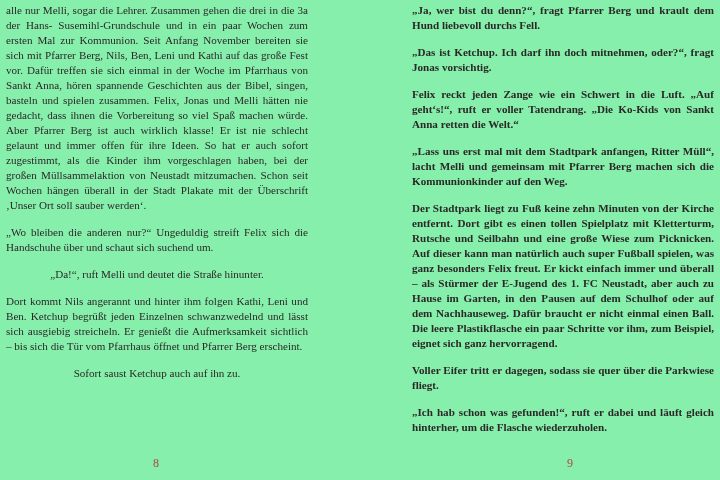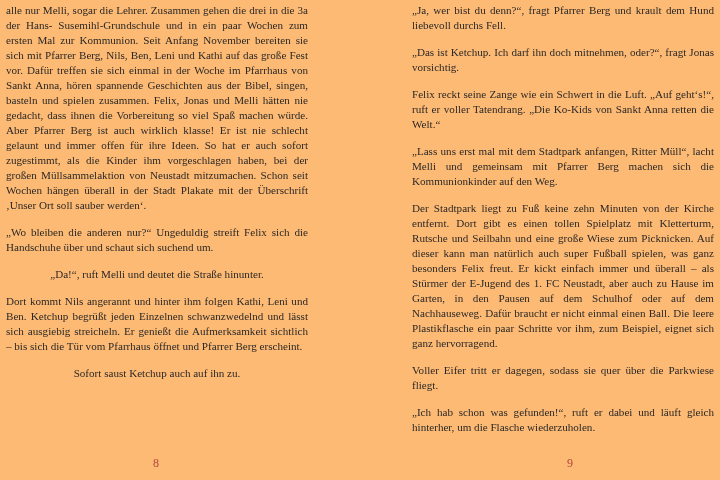--- a/index.html
+++ b/index.html
@@ -11,31 +11,31 @@
     height: 480px;
     background: #ffffff;
     font-family: "Liberation Serif", "DejaVu Serif", serif;
     color: #231f20;
     overflow: hidden;
   }
   .page-spread {
     position: relative;
     width: 720px;
     height: 480px;
-    background: #fdba74;
+    background: #86efac;
   }
   .column {
     position: absolute;
     top: 3px;
     width: 302px;
     height: 436px;
     overflow: hidden;
   }
   .column-left  { left: 6px;   }
-  .column-right { left: 412px; }
+  .column-right { left: 412px; font-weight: bold; }
 
   .para {
     margin: 0;
     padding: 0;
     text-align: justify;
     text-justify: inter-word;
     font-size: 11.1px;
     line-height: 15.02px;
     letter-spacing: 0.0px;
     word-spacing: 0.0px;
@@ -69,21 +69,21 @@
     <p class="para">alle nur Melli, sogar die Lehrer. Zusammen gehen die drei in die 3a der Hans- Susemihl-Grundschule und in ein paar Wochen zum ersten Mal zur Kommunion. Seit Anfang November bereiten sie sich mit Pfarrer Berg, Nils, Ben, Leni und Kathi auf das große Fest vor. Dafür treffen sie sich einmal in der Woche im Pfarrhaus von Sankt Anna, hören spannende Geschichten aus der Bibel, singen, basteln und spielen zusammen. Felix, Jonas und Melli hätten nie gedacht, dass ihnen die Vorbereitung so viel Spaß machen würde. Aber Pfarrer Berg ist auch wirklich klasse! Er ist nie schlecht gelaunt und immer offen für ihre Ideen. So hat er auch sofort zugestimmt, als die Kinder ihm vorgeschlagen haben, bei der großen Müllsammelaktion von Neustadt mitzumachen. Schon seit Wochen hängen überall in der Stadt Plakate mit der Überschrift ‚Unser Ort soll sauber werden‘.</p>
     <p class="para">„Wo bleiben die anderen nur?“ Ungeduldig streift Felix sich die Handschuhe über und schaut sich suchend um.</p>
     <p class="para last-loose">„Da!“, ruft Melli und deutet die Straße hinunter.</p>
     <p class="para">Dort kommt Nils angerannt und hinter ihm folgen Kathi, Leni und Ben. Ketchup begrüßt jeden Einzelnen schwanzwedelnd und lässt sich ausgiebig streicheln. Er genießt die Aufmerksamkeit sichtlich – bis sich die Tür vom Pfarrhaus öffnet und Pfarrer Berg erscheint.</p>
     <p class="para last-loose">Sofort saust Ketchup auch auf ihn zu.</p>
   </div>
 
   <div class="column column-right">
     <p class="para">„Ja, wer bist du denn?“, fragt Pfarrer Berg und krault dem Hund liebevoll durchs Fell.</p>
     <p class="para">„Das ist Ketchup. Ich darf ihn doch mitnehmen, oder?“, fragt Jonas vorsichtig.</p>
-    <p class="para">Felix reckt seine Zange wie ein Schwert in die Luft. „Auf geht‘s!“, ruft er voller Tatendrang. „Die Ko-Kids von Sankt Anna retten die Welt.“</p>
+    <p class="para">Felix reckt jeden Zange wie ein Schwert in die Luft. „Auf geht‘s!“, ruft er voller Tatendrang. „Die Ko-Kids von Sankt Anna retten die Welt.“</p>
     <p class="para">„Lass uns erst mal mit dem Stadtpark anfangen, Ritter Müll“, lacht Melli und gemeinsam mit Pfarrer Berg machen sich die Kommunionkinder auf den Weg.</p>
     <p class="para">Der Stadtpark liegt zu Fuß keine zehn Minuten von der Kirche entfernt. Dort gibt es einen tollen Spielplatz mit Kletterturm, Rutsche und Seilbahn und eine große Wiese zum Picknicken. Auf dieser kann man natürlich auch super Fußball spielen, was ganz besonders Felix freut. Er kickt einfach immer und überall – als Stürmer der E-Jugend des 1. FC Neustadt, aber auch zu Hause im Garten, in den Pausen auf dem Schulhof oder auf dem Nachhauseweg. Dafür braucht er nicht einmal einen Ball. Die leere Plastikflasche ein paar Schritte vor ihm, zum Beispiel, eignet sich ganz hervorragend.</p>
     <p class="para">Voller Eifer tritt er dagegen, sodass sie quer über die Parkwiese fliegt.</p>
     <p class="para">„Ich hab schon was gefunden!“, ruft er dabei und läuft gleich hinterher, um die Flasche wiederzuholen.</p>
     <p class="para last-loose">Zange Ketchup ist schneller.</p>
   </div>
 
   <div class="folio folio-left">8</div>
   <div class="folio folio-right">9</div>
 

